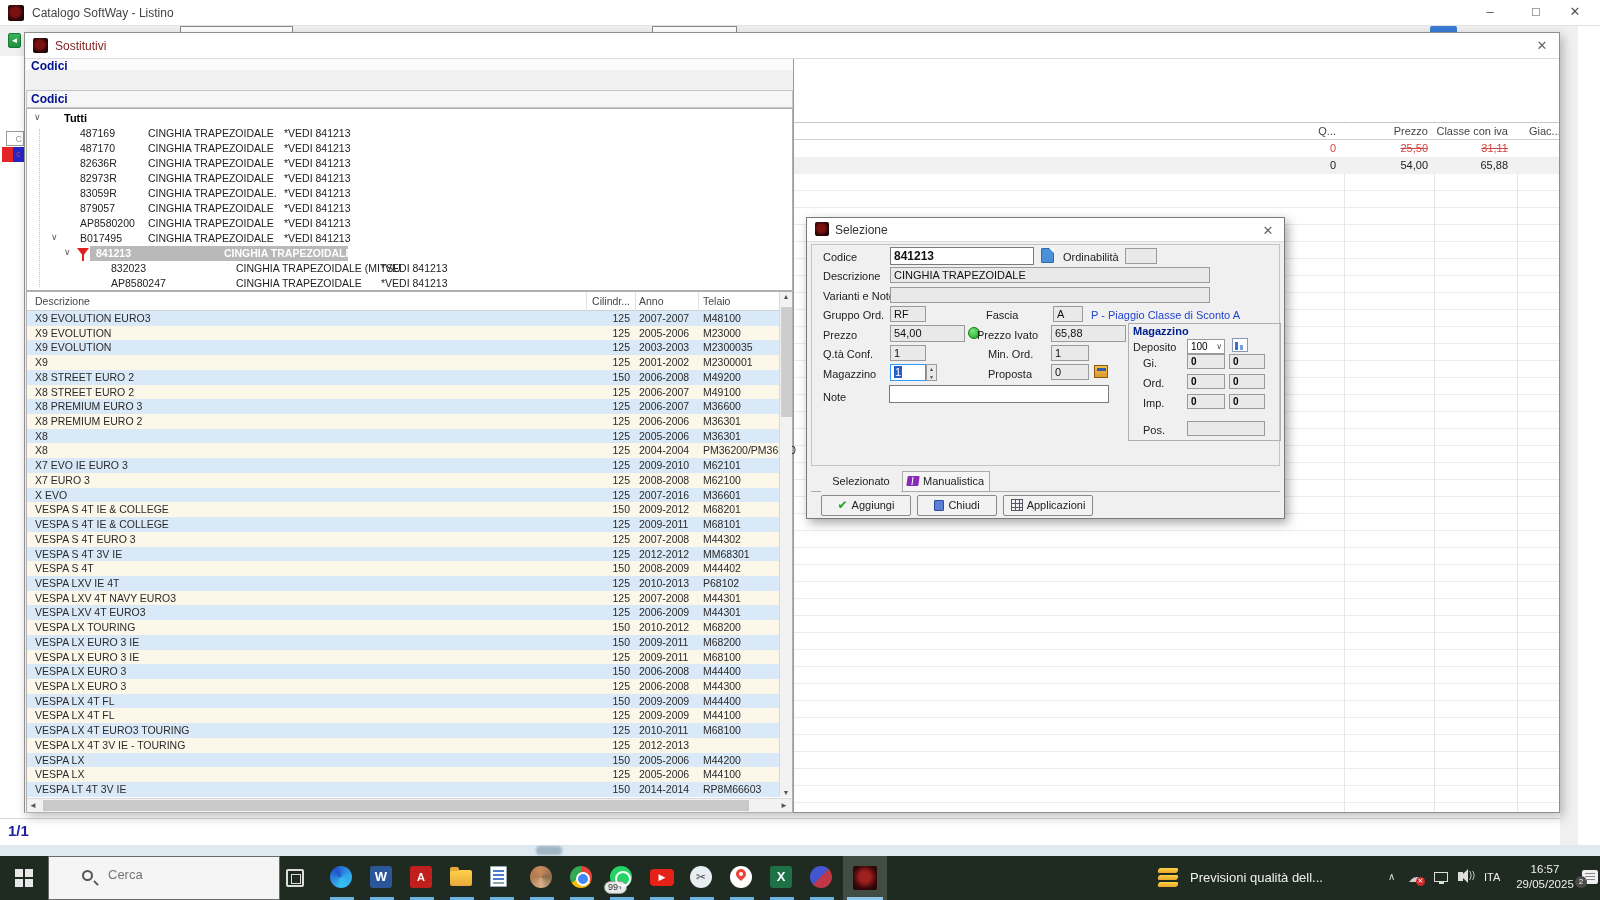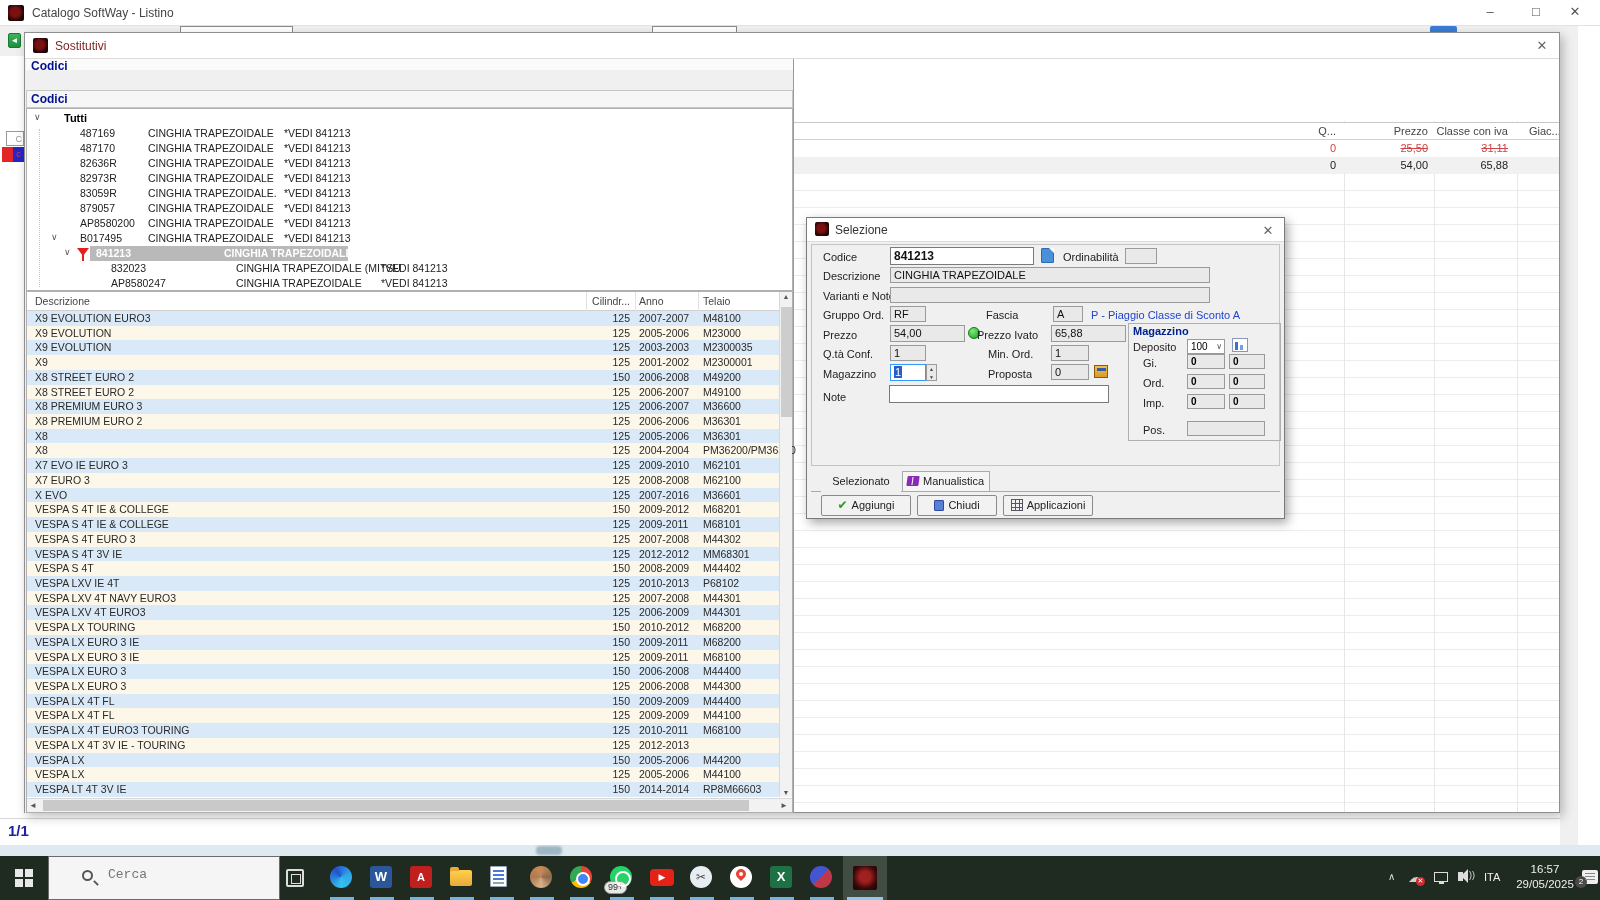--- a/index.html
+++ b/index.html
@@ -155,21 +155,21 @@
     repeating-linear-gradient(to bottom,transparent 0 3px,#556 3px 4px)}
 
   
   .taskbar{left:0;top:856px;width:1600px;height:44px;background:#1f2a20;color:#eee}
   .startbtn{left:0;top:0;width:48px;height:44px}
   .winlogo{left:15px;top:13px;width:18px;height:18px;display:grid;grid-template-columns:8px 8px;grid-template-rows:8px 8px;gap:2px}
   .winlogo i{background:#e8e8e8}
   .searchbox{left:48px;top:0;width:232px;height:44px;background:#f5f5f5;border:1px solid #6a6a6a;color:#555}
   .mag-glass{left:82px;top:14px;width:11px;height:11px;border:2px solid #555;border-radius:50%}
   .mag-glass::after{content:"";position:absolute;left:9px;top:10px;width:6px;height:2px;background:#555;transform:rotate(45deg)}
-  .search-input{left:108px;top:11px;width:150px;border:none;background:transparent;font-size:13px;color:#444;font-family:Liberation Mono, monospace;outline:none}
+  .search-input{left:108px;top:11px;width:150px;border:none;background:transparent;font-size:13px;color:#444;font-family:Liberation Sans, sans-serif;outline:none}
   .taskview{left:286px;top:13px;width:18px;height:18px;border:2px solid #ddd;border-radius:2px}
   .taskview::after{content:"";position:absolute;left:3px;top:3px;width:8px;height:8px;border:1px solid #ddd}
   .ticon{top:10px;width:40px;height:24px}
   .indic{position:absolute;left:8px;bottom:-10px;width:24px;height:3px;background:#6fb3e0}
   .ic{position:absolute;left:8px;top:0}
   .i-edge{width:22px;height:22px;border-radius:50%;background:conic-gradient(from 180deg,#35c1f1,#2052cb 40%,#30a5e8 70%,#35c1f1)}
   .i-sq{width:22px;height:22px;border-radius:3px;color:#fff;font-weight:bold;font-size:13px;text-align:center;line-height:22px}
   .i-word{background:#2b579a}
   .i-pdf{background:#c11e1e;font-size:11px}
   .i-folder{width:22px;height:16px;top:4px;background:linear-gradient(#ffd04a,#e8a93a);border-radius:2px}
@@ -799,20 +799,28 @@
     </div>
   <div class="ab ticon" style="left:802px">
       <span class="ic i-round"></span>
       <span class="indic"></span>
     </div>
   <div class="ab active-slot">
       <span class="ab i-softway"></span>
       <span class="indic"></span>
     </div>
 
+  <div class="ab weather">
+    <span class="ab w-ico">
+        <i></i>
+        <i></i>
+        <i></i>
+      </span>
+    <span class="ab w-text">Previsioni qualità dell...</span>
+  </div>
   <span class="ab tr-chev">∧</span>
   <span class="ab tr-cloud"><span>☁</span><span class="err">✕</span></span>
   <span class="ab tr-net"></span>
   <span class="ab tr-spk"></span>
   <span class="ab tr-lang">ITA</span>
   <div class="ab clock">
     <div>16:57</div>
     <div>29/05/2025</div>
   </div>
   <span class="ab notif">

